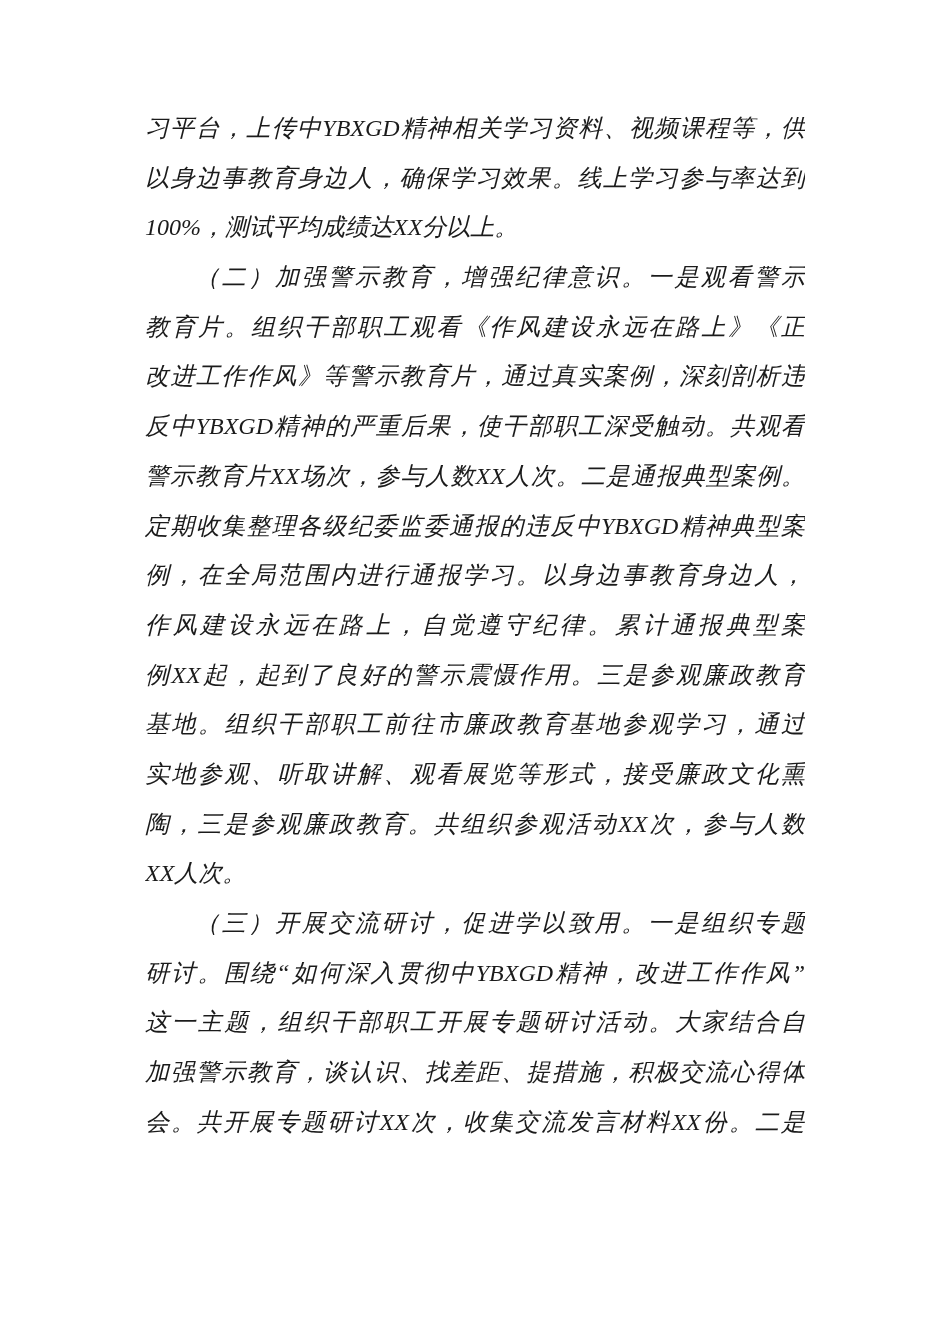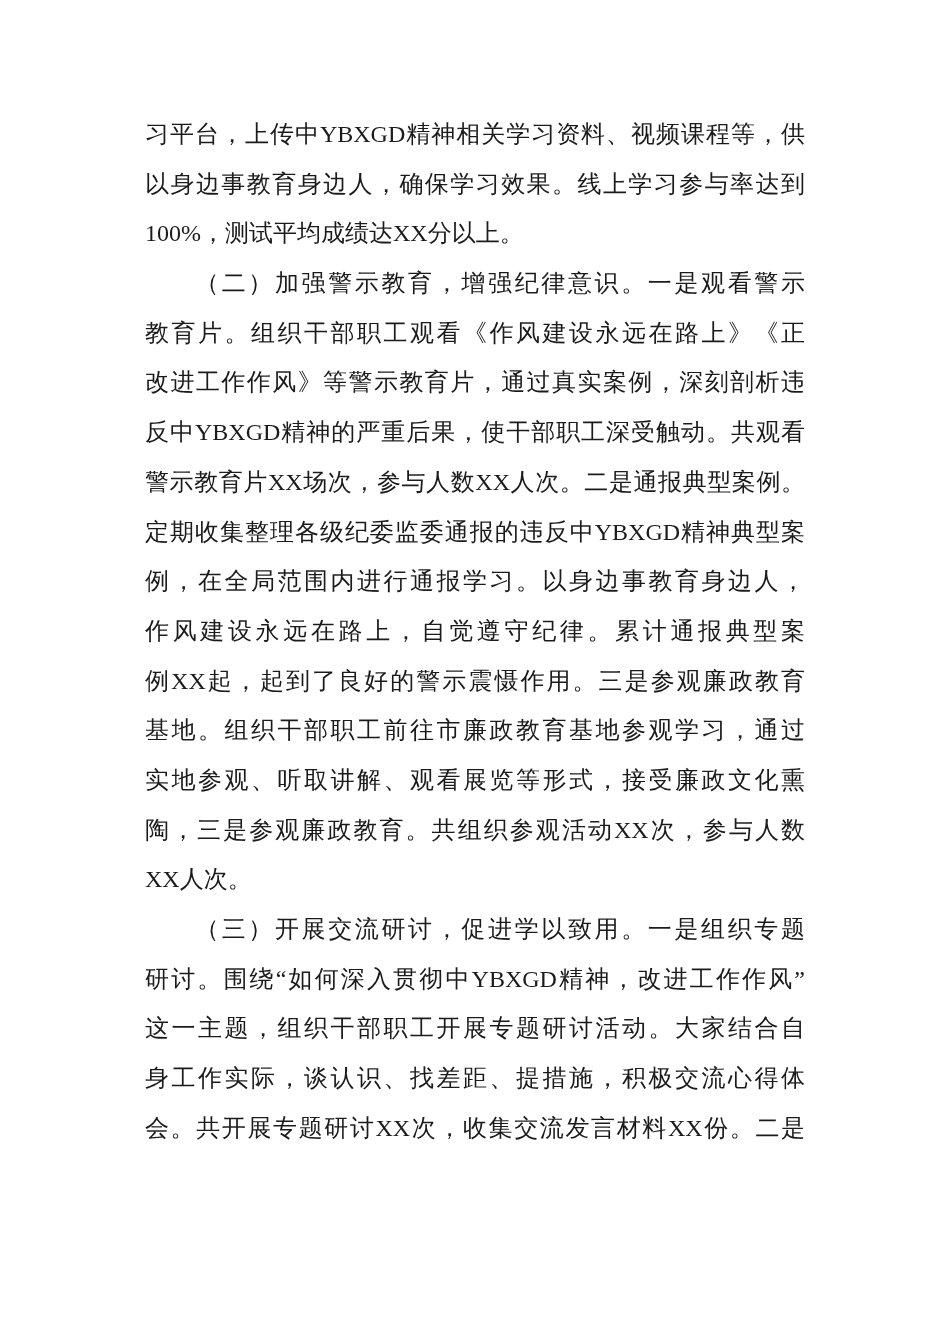--- a/index.html
+++ b/index.html
@@ -16,24 +16,25 @@
   .page {
     position: absolute;
     left: 0;
     top: 0;
     width: 950px;
     height: 1344px;
   }
   .text-block {
     position: absolute;
     left: 145px;
-    top: 110px;
+    top: 104px;
     width: 660px;
     font-size: 24px;
     font-weight: 400;
+    font-style: italic;
   }
   .line {
     line-height: 49.7px;
     height: 49.7px;
     text-align: justify;
     text-align-last: justify;
     overflow: hidden;
   }
   .line.para-end {
     text-align-last: left;
@@ -59,16 +60,16 @@
       <div class="line">例，在全局范围内进行通报学习。以身边事教育身边人，</div>
       <div class="line">作风建设永远在路上，自觉遵守纪律。累计通报典型案</div>
       <div class="line">例XX起，起到了良好的警示震慑作用。三是参观廉政教育</div>
       <div class="line">基地。组织干部职工前往市廉政教育基地参观学习，通过</div>
       <div class="line">实地参观、听取讲解、观看展览等形式，接受廉政文化熏</div>
       <div class="line">陶，三是参观廉政教育。共组织参观活动XX次，参与人数</div>
       <div class="line para-end">XX人次。</div>
       <div class="line indent">（三）开展交流研讨，促进学以致用。一是组织专题</div>
       <div class="line">研讨。围绕“如何深入贯彻中YBXGD精神，改进工作作风”</div>
       <div class="line">这一主题，组织干部职工开展专题研讨活动。大家结合自</div>
-      <div class="line">身工作实际，谈认识、找差距、提措施，积极交流心得体</div>
+      <div class="line">加强警示教育，谈认识、找差距、提措施，积极交流心得体</div>
       <div class="line">会。共开展专题研讨XX次，收集交流发言材料XX份。二是</div>
     </div>
 </div>
 
 </body></html>

